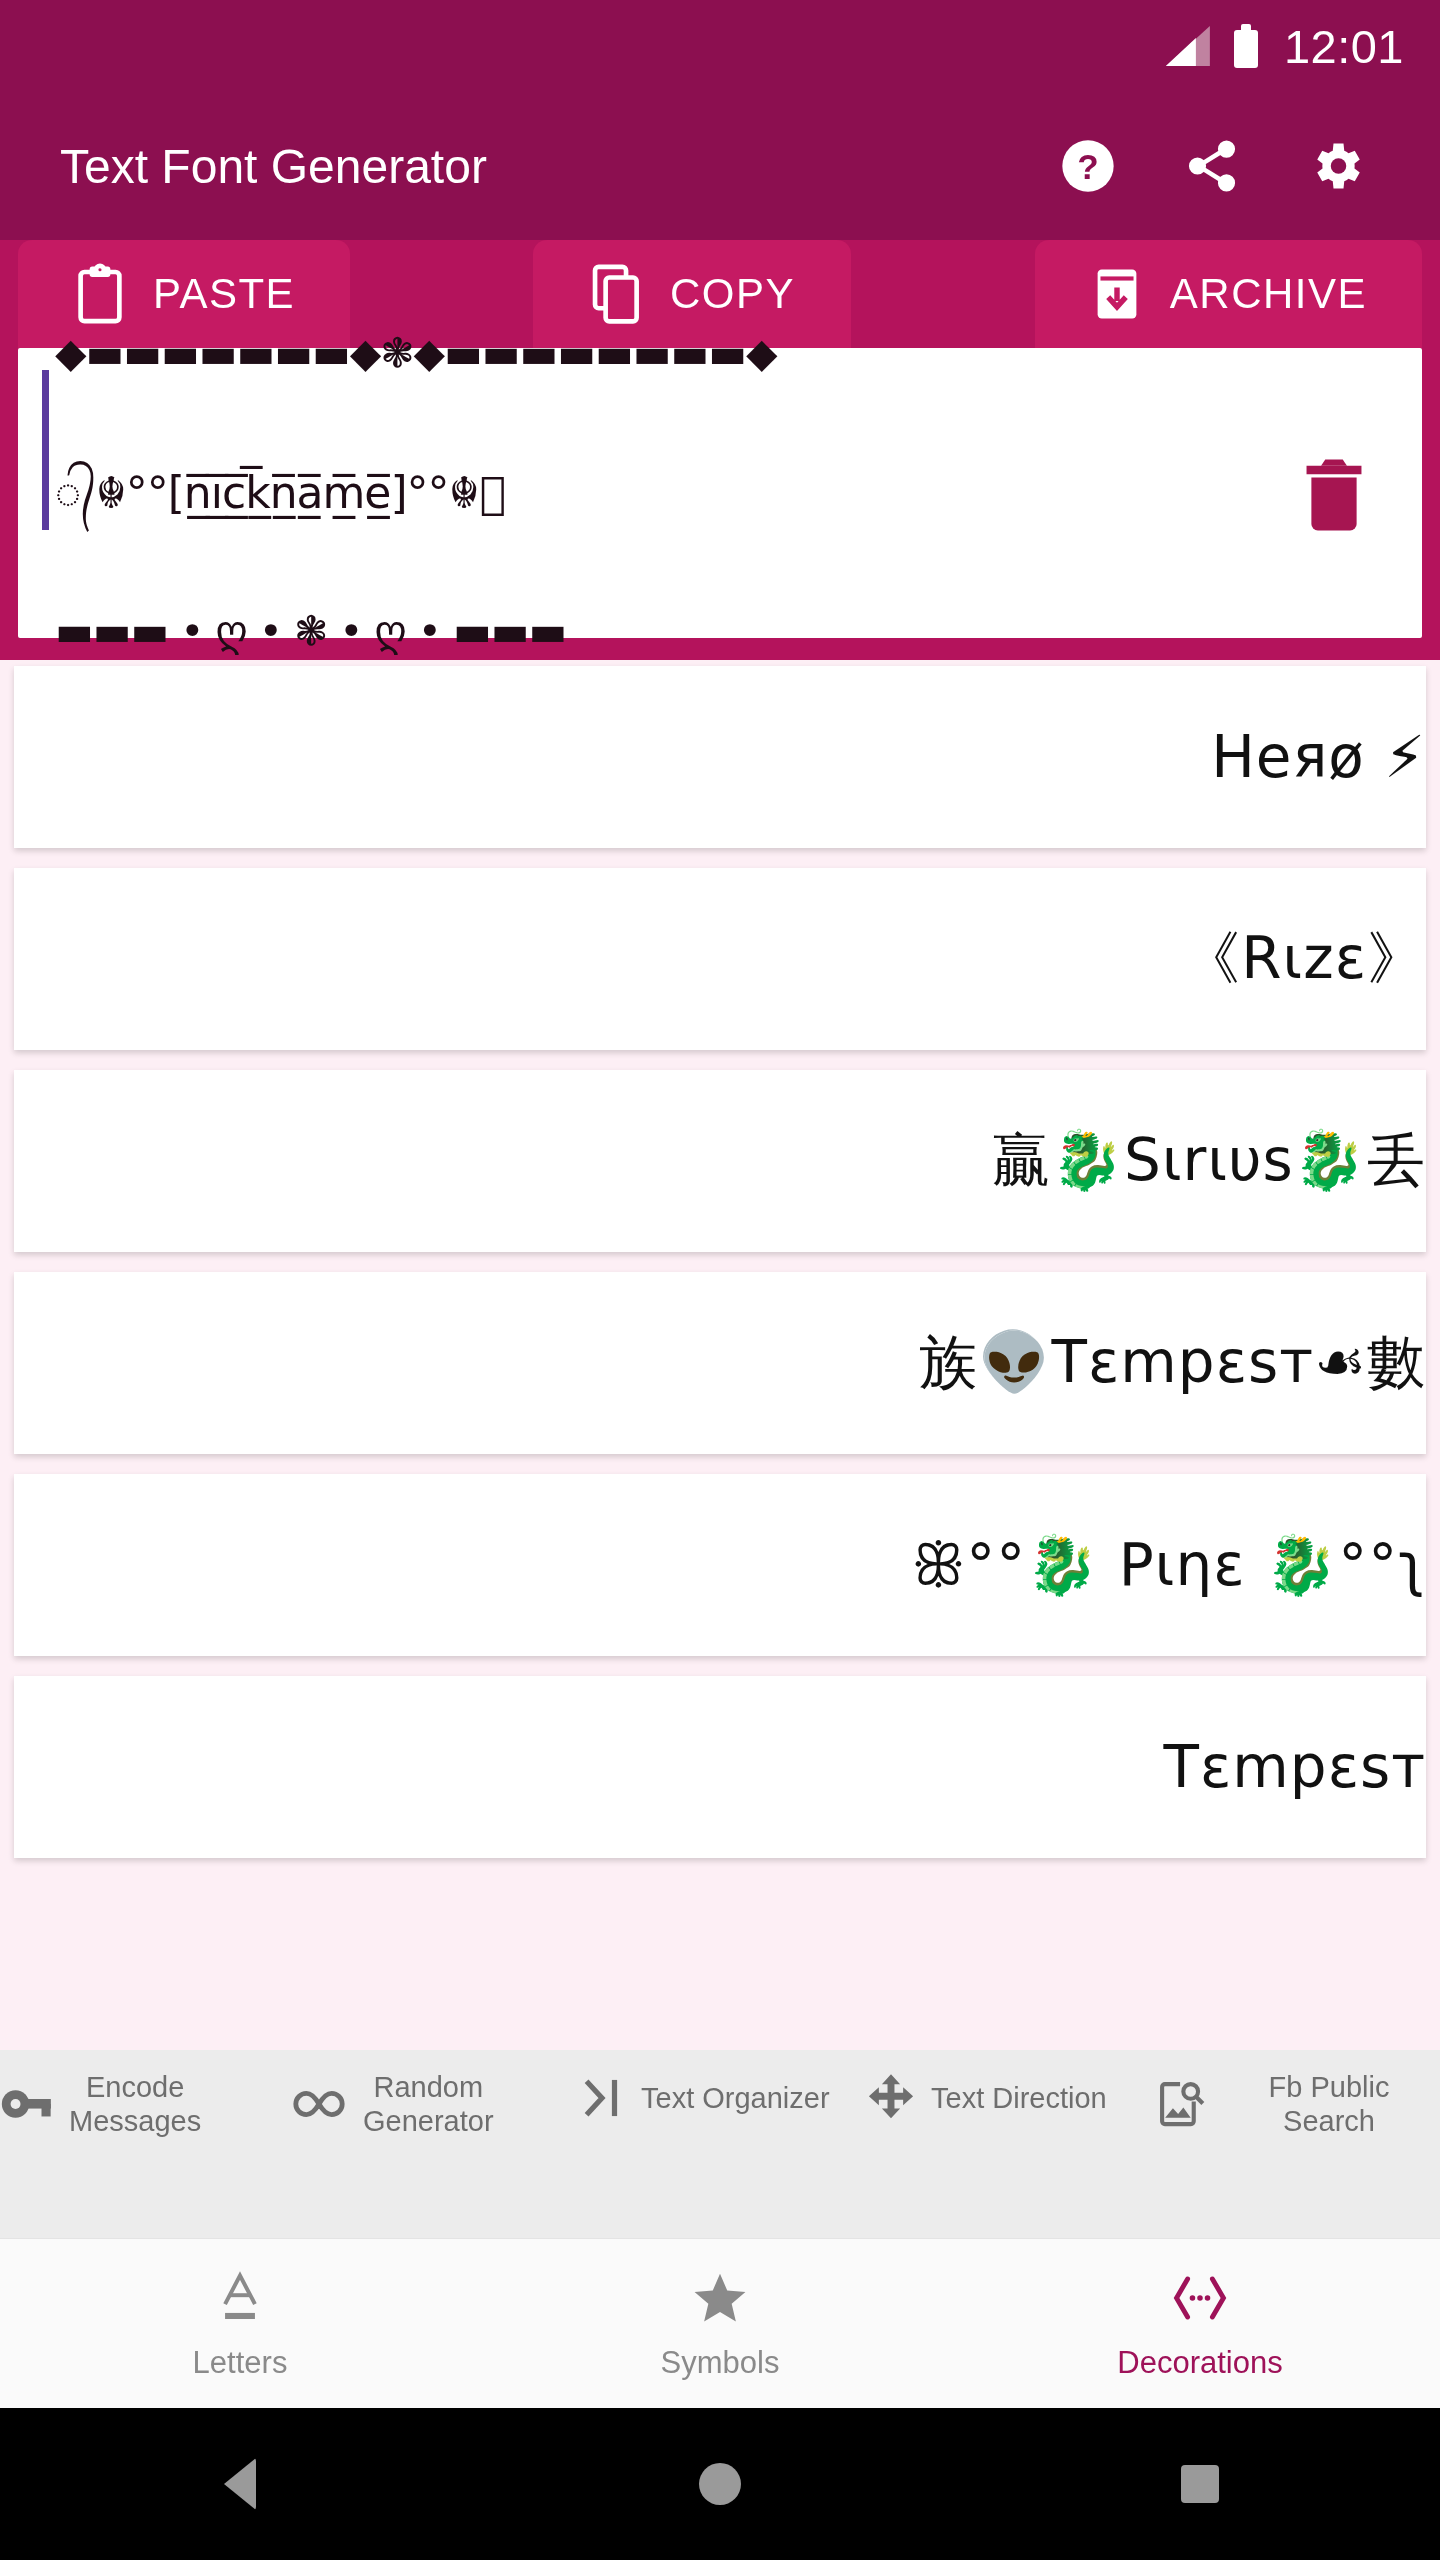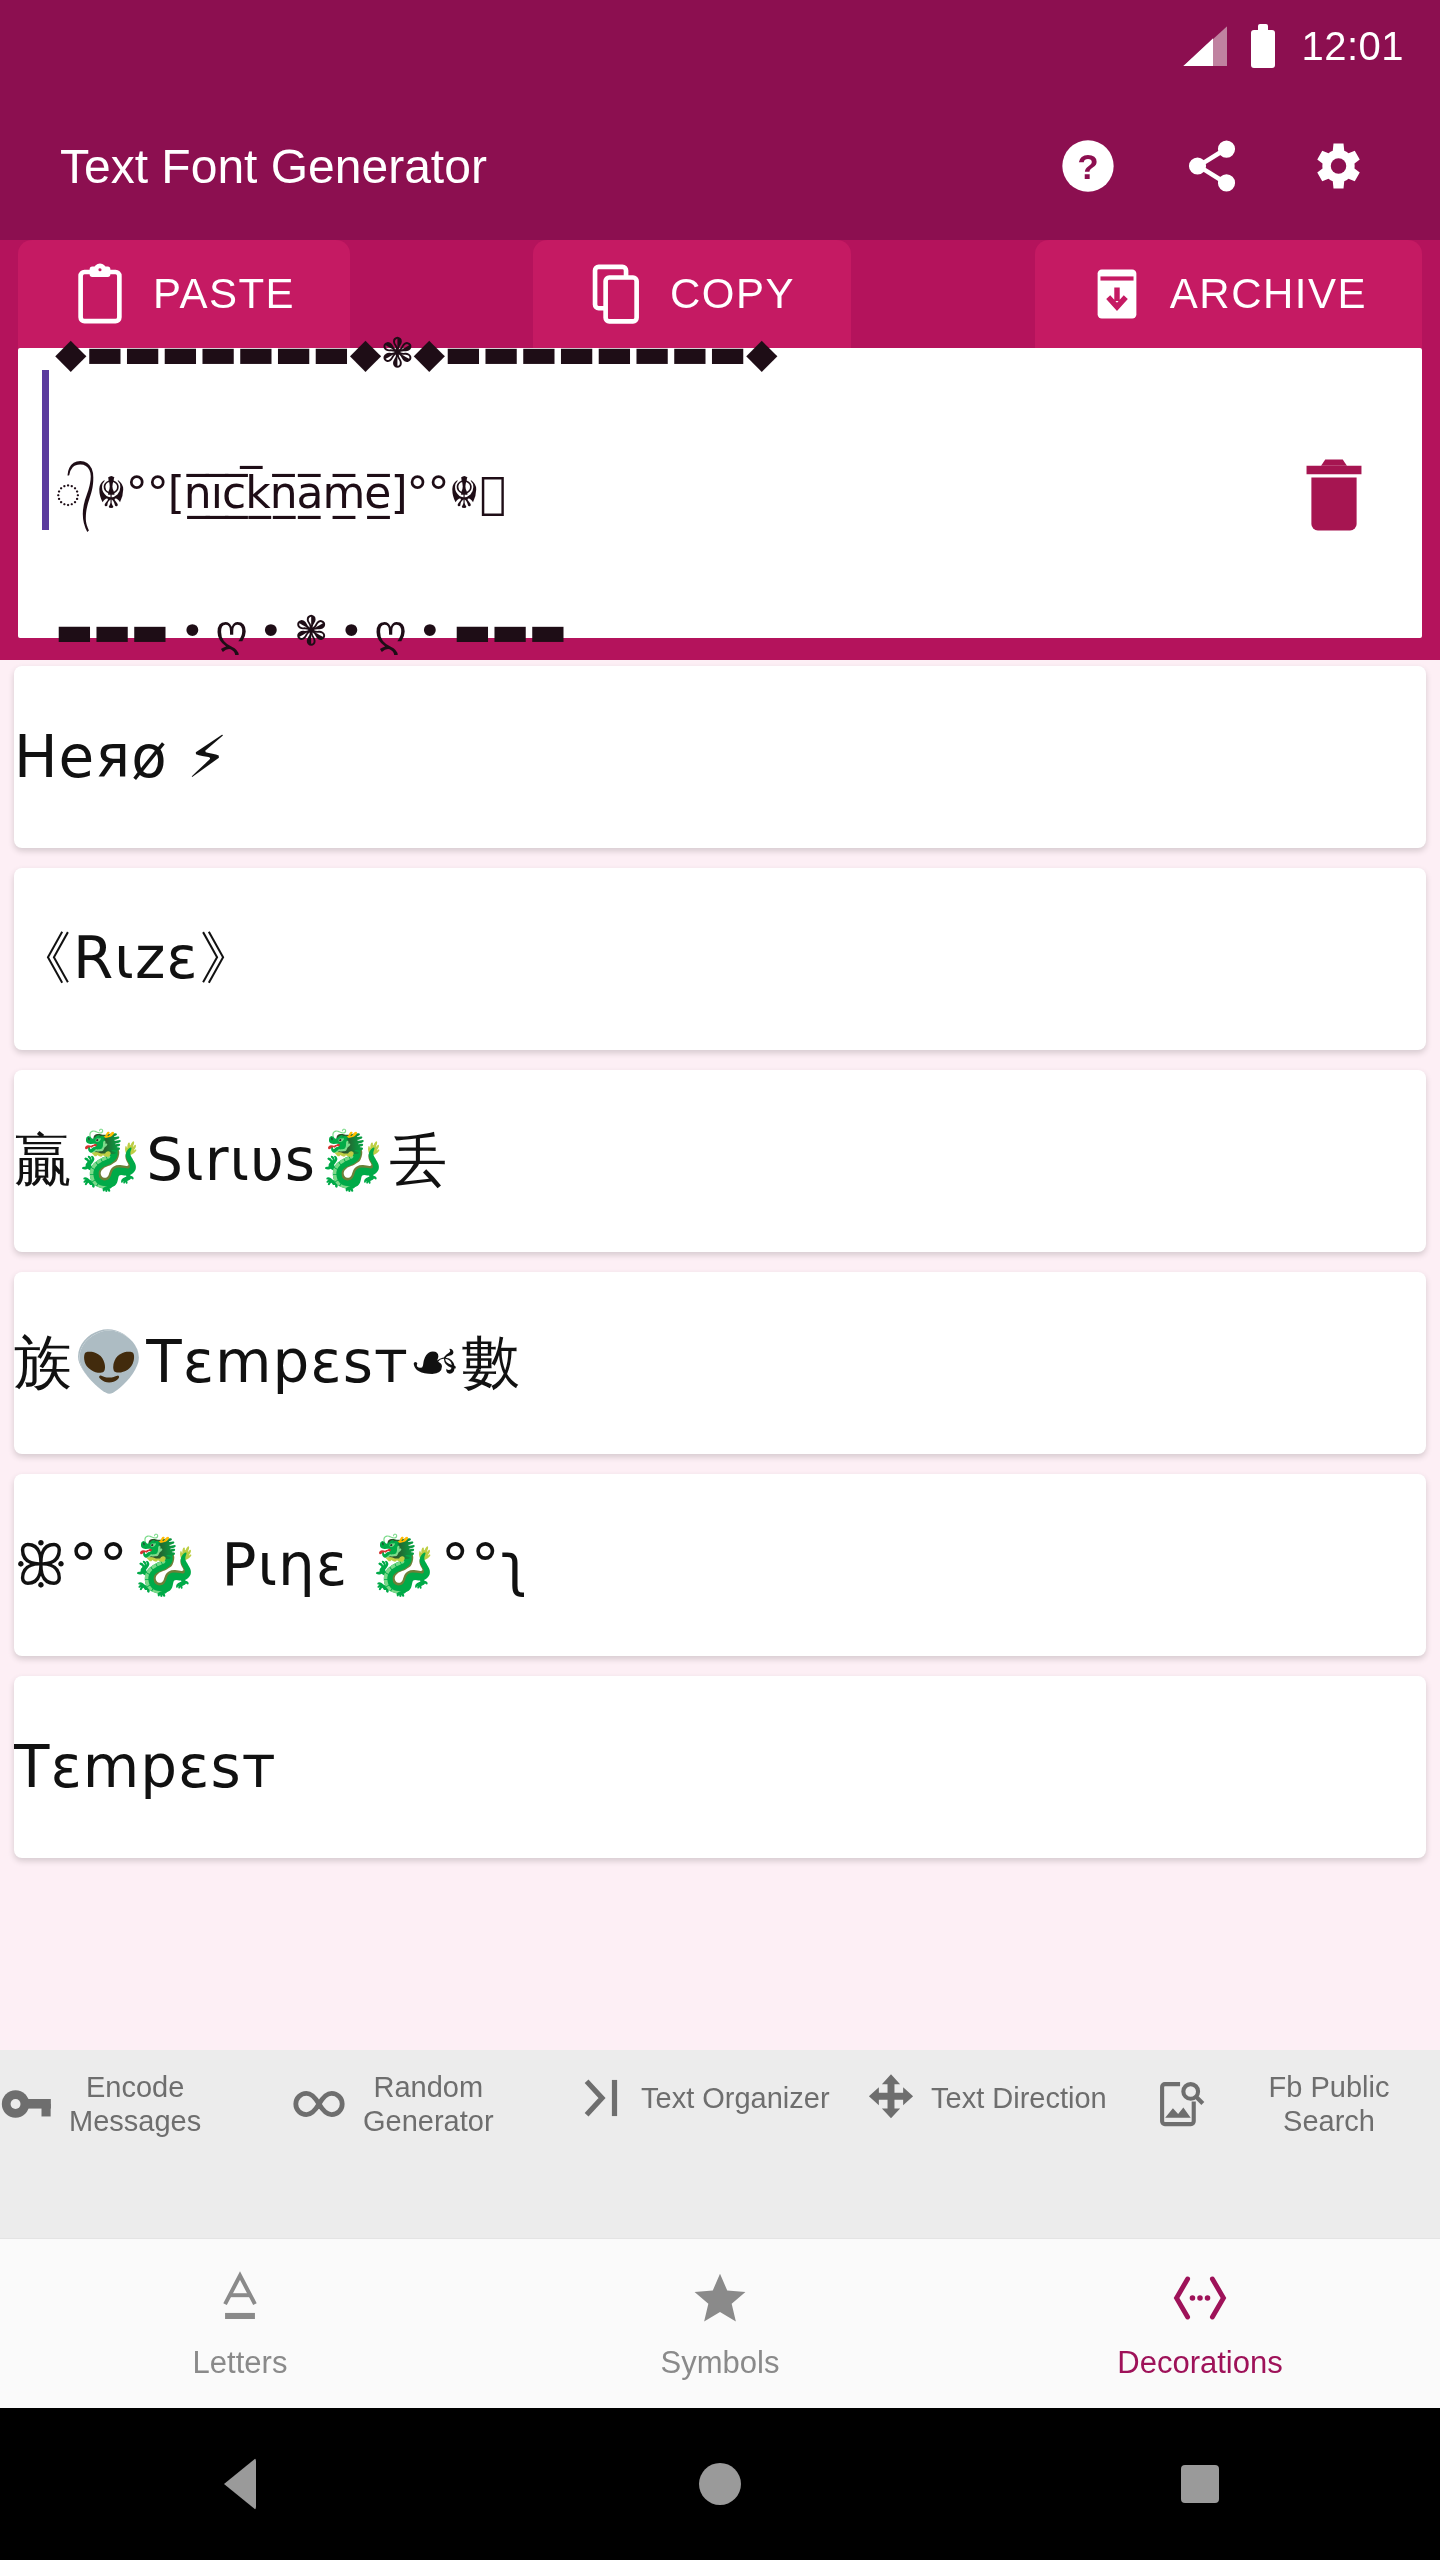--- a/index.html
+++ b/index.html
@@ -25,21 +25,21 @@
     clip-path:polygon(100% 0,100% 100%,0 100%);
   }
   .sig .part {
     position:absolute; right:14px; bottom:0; width:30px; height:28px;
     background:#ffffff;
     clip-path:polygon(100% 0,100% 100%,0 100%);
   }
   .batt { position:relative; width:24px; height:44px; }
   .batt .body { position:absolute; left:0; top:6px; width:24px; height:38px; background:#fff; border-radius:3px; }
   .batt .cap  { position:absolute; left:7px; top:0; width:10px; height:8px; background:#fff; border-radius:2px 2px 0 0; }
-  .clock { color:#fff; font-size:40px; font-weight:500; letter-spacing:.5px; }
+  .clock { color:#fff; font-size:47px; font-weight:500; letter-spacing:.5px; }
 
   
   .appbar {
     height:148px; background:#8c0f50; flex:0 0 auto;
     display:flex; align-items:center; padding:0 56px 0 60px;
   }
   .app-title { color:#fff; font-size:48px; font-weight:400; flex:1 1 auto; white-space:nowrap; }
   .appbar-actions { display:flex; align-items:center; gap:64px; padding-right:18px; }
   .ab-icon { width:60px; height:60px; display:flex; align-items:center; justify-content:center; cursor:pointer; }
   .ab-icon svg { display:block; }
@@ -75,23 +75,23 @@
     white-space:pre; overflow:hidden; letter-spacing:-1px;
     padding-left:6px;
   }
   .deco-text .ln { display:block; }
   .deco-text .ln2 { font-size:44px; }
   .trash { flex:0 0 auto; width:120px; display:flex; align-items:center; justify-content:center; cursor:pointer; }
 
   
   .list { flex:1 1 auto; background:#fdeff5; overflow:hidden; padding-top:6px; }
   .card {
-    background:#fff; margin:0 14px 20px; border-radius:8px;
+    background:#fff; margin:0 14px 20px; border-radius:0;
     box-shadow:0 3px 6px rgba(0,0,0,.16);
-    height:182px; display:flex; align-items:center; justify-content:flex-start;
+    height:182px; display:flex; align-items:center; justify-content:flex-end;
     cursor:pointer; overflow:hidden;
   }
   .card-text {
     font-family:"DejaVu Sans", sans-serif;
     font-size:58px; color:#111; white-space:nowrap; letter-spacing:1px;
   }
 
   
   .tools {
     flex:0 0 auto; height:188px; background:#ececec;

